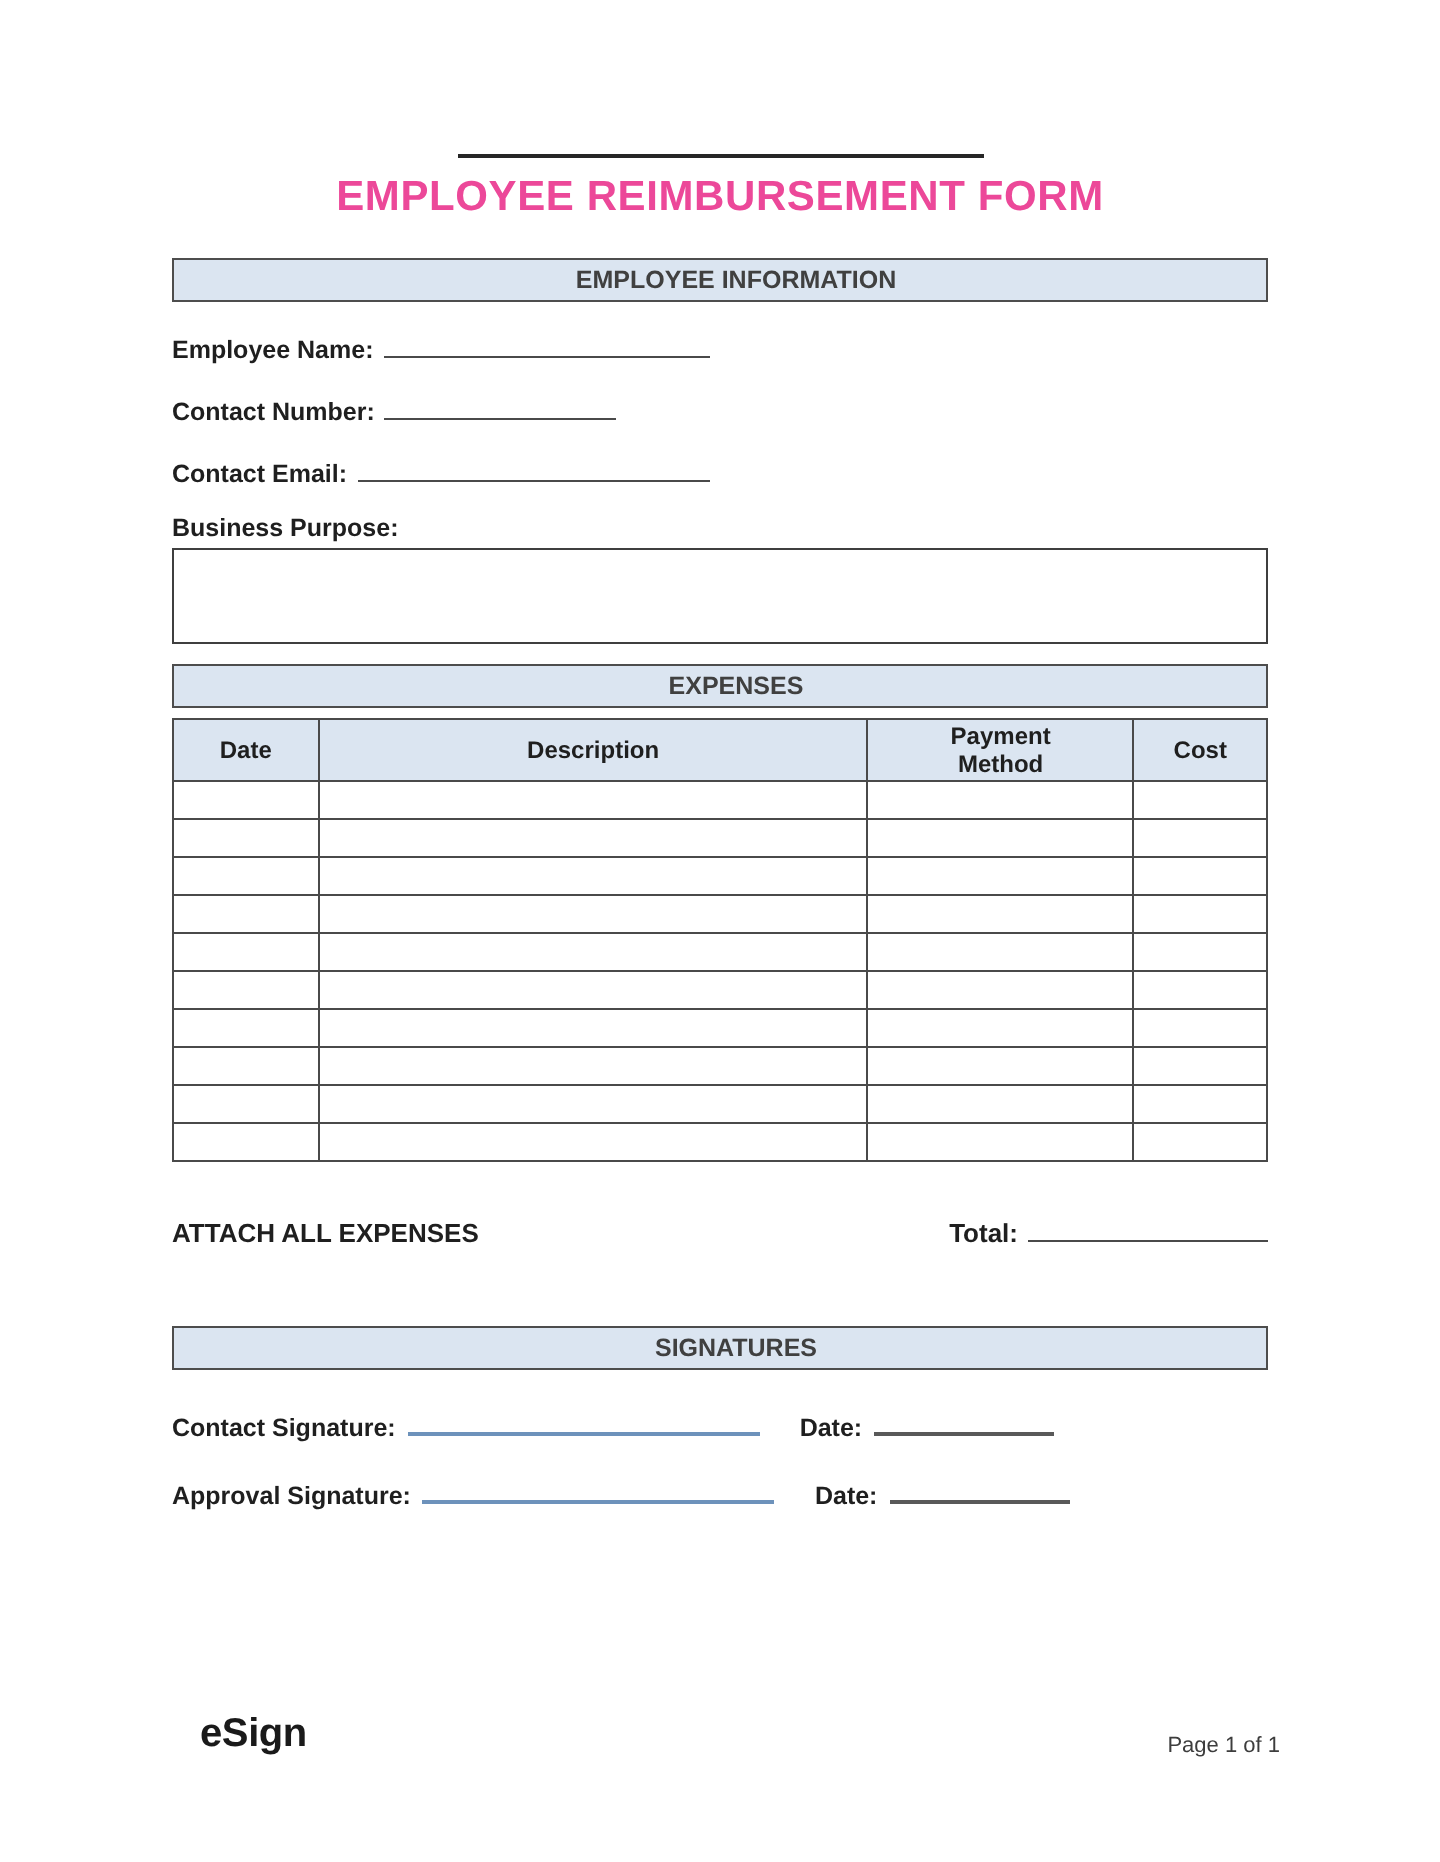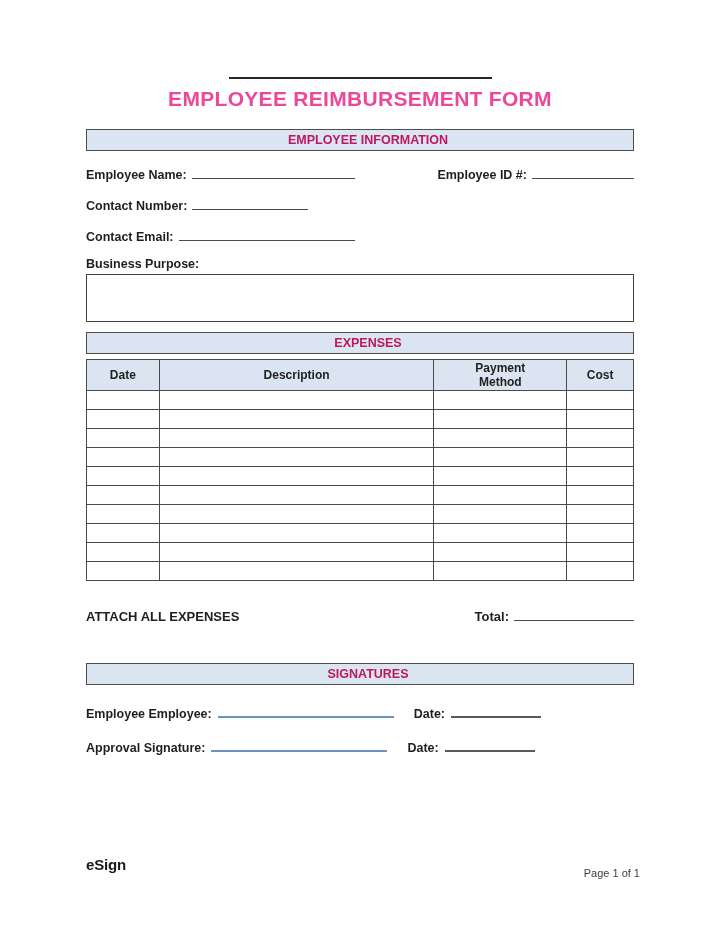--- a/index.html
+++ b/index.html
@@ -31,21 +31,21 @@
   .content { margin: 0 86px; width: 548px; }
   .bar {
     margin-top: 18px;
     height: 22px;
     line-height: 20px;
     background: #dbe5f1;
     border: 1px solid #4d4d4d;
     text-align: center;
     font-size: 12.5px;
     font-weight: bold;
-    color: #be185d;
+    color: #404040;
     padding-left: 16px;
   }
   .bar.expenses { margin-top: 10px; }
   .bar.signatures { margin-top: 39px; }
   .frow {
     display: flex;
     justify-content: space-between;
     align-items: baseline;
     margin-top: 15px;
     font-size: 12.5px;
@@ -128,23 +128,23 @@
   }
   .approved-blank {
     display: inline-block;
     height: 13px;
     margin-left: 6px;
     width: 202px;
     border-bottom: 2px solid #383838;
   }
   .logo {
     position: absolute;
-    left: 86px;
+    left: 100px;
     top: 856px;
-    font-size: 15px;
+    font-size: 20px;
     font-weight: bold;
     letter-spacing: -0.2px;
     color: #1a1a1a;
   }
   .page-number {
     position: absolute;
     right: 80px;
     top: 867px;
     font-size: 11px;
     color: #3d3d3d;
@@ -159,24 +159,20 @@
   <div class="title">EMPLOYEE REIMBURSEMENT FORM</div>
 
   <div class="content">
 
     <div class="bar">EMPLOYEE INFORMATION</div>
 
     <div class="frow first">
       <div class="fgroup">
         <span>Employee Name:</span>
         <span class="blank w-name"></span>
-      </div>
-      <div class="fgroup">
-        <span>Employee ID #:</span>
-        <span class="blank w-id"></span>
       </div>
     </div>
 
     <div class="frow">
       <div class="fgroup">
         <span>Contact Number:</span>
         <span class="blank w-phone"></span>
       </div>
     </div>
 
@@ -269,21 +265,21 @@
       <span>ATTACH ALL EXPENSES</span>
       <div class="fgroup">
         <span>Total:</span>
         <span class="blank w-total"></span>
       </div>
     </div>
 
     <div class="bar signatures">SIGNATURES</div>
 
     <div class="sig-row r1">
-      <span>Employee Employee:</span>
+      <span>Contact Signature:</span>
       <span class="sig-blank"></span>
       <span class="date-label">Date:</span>
       <span class="date-blank"></span>
     </div>
 
     <div class="sig-row r2">
       <span>Approval Signature:</span>
       <span class="sig-blank"></span>
       <span class="date-label">Date:</span>
       <span class="date-blank"></span>

